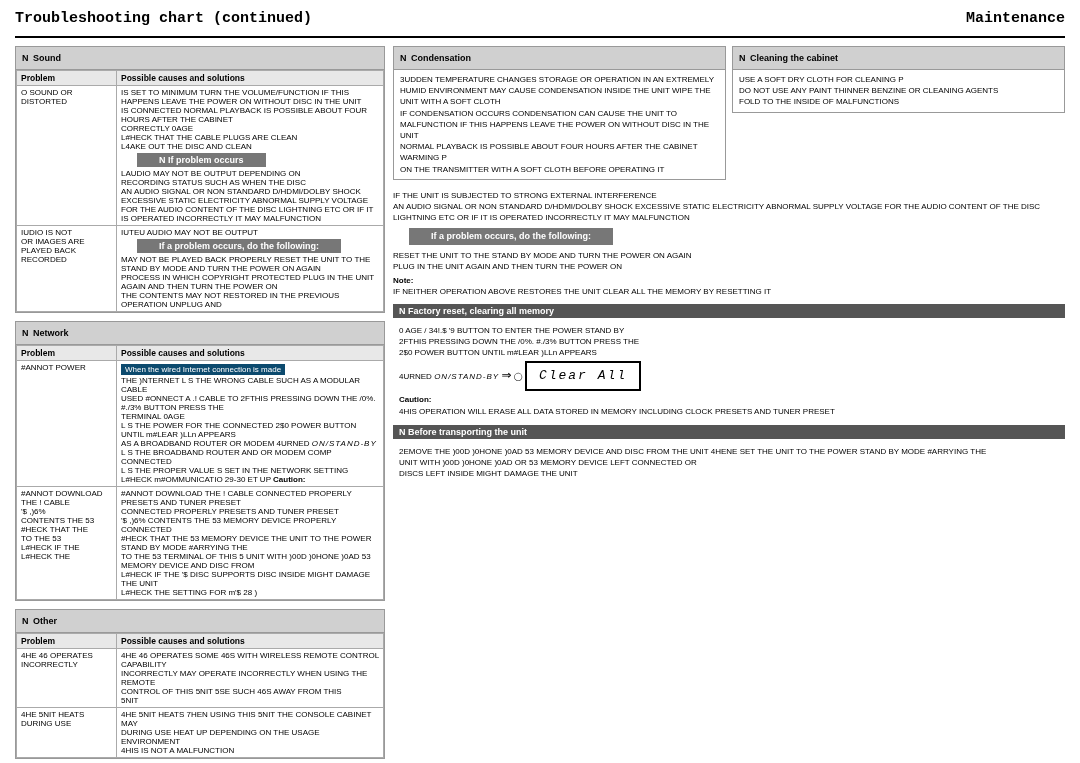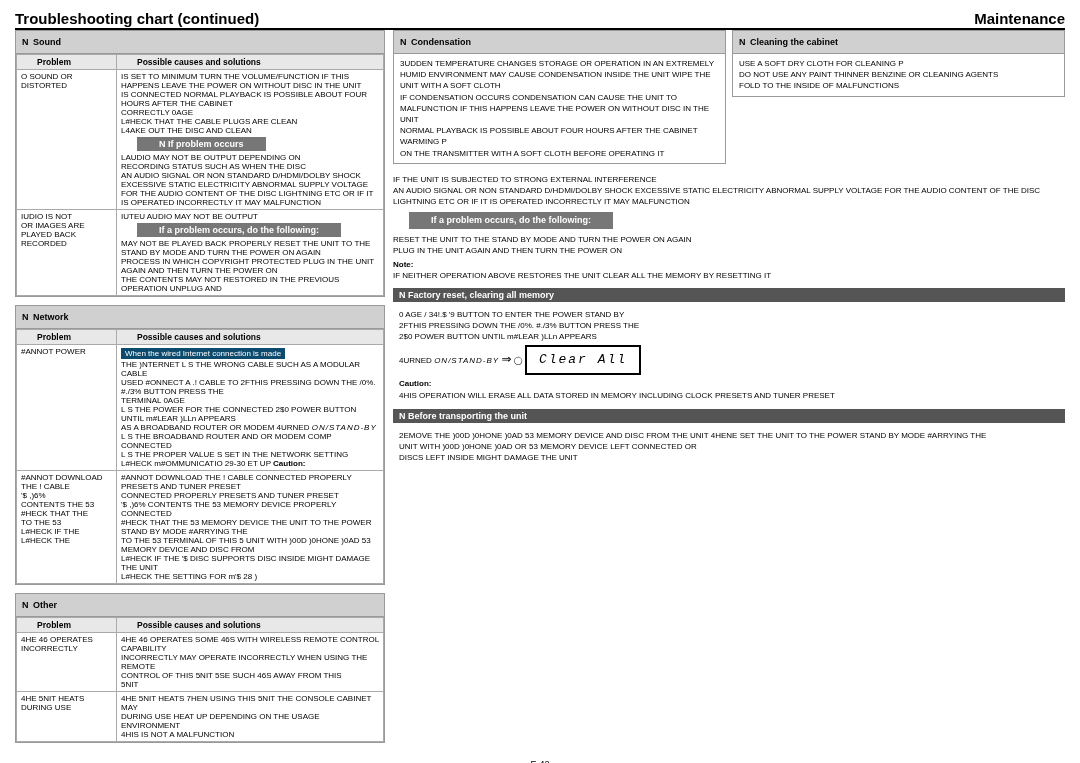--- a/index.html
+++ b/index.html
@@ -11,21 +11,23 @@
       width: 1080px;
       min-height: 763px;
       padding: 10px 15px;
     }
 
     .page-header {
       display: flex;
       justify-content: space-between;
       align-items: flex-end;
       border-bottom: 2px solid #000;
-      padding-bottom: 1px;
+      margin-bottom: 8px;
+      padding-bottom: 9px;
+      font-family: Liberation Mono, monospace;
     }
     .page-header-left {
       font-size: 15px;
       font-weight: bold;
     }
     .page-header-right {
       font-size: 15px;
       font-weight: bold;
     }
 
@@ -61,21 +63,21 @@
     }
 
     .table-inner {
       width: 100%;
       border-collapse: collapse;
     }
 
     .table-inner th {
       background: #e8e8e8;
       border: 1px solid #aaa;
-      padding: 2px 20px;
+      padding: 2px 4px;
       font-weight: bold;
       font-size: 8.5px;
       text-align: left;
     }
 
     .table-inner td {
       border: 1px solid #aaa;
       padding: 2px 4px;
       font-size: 8px;
       vertical-align: top;

